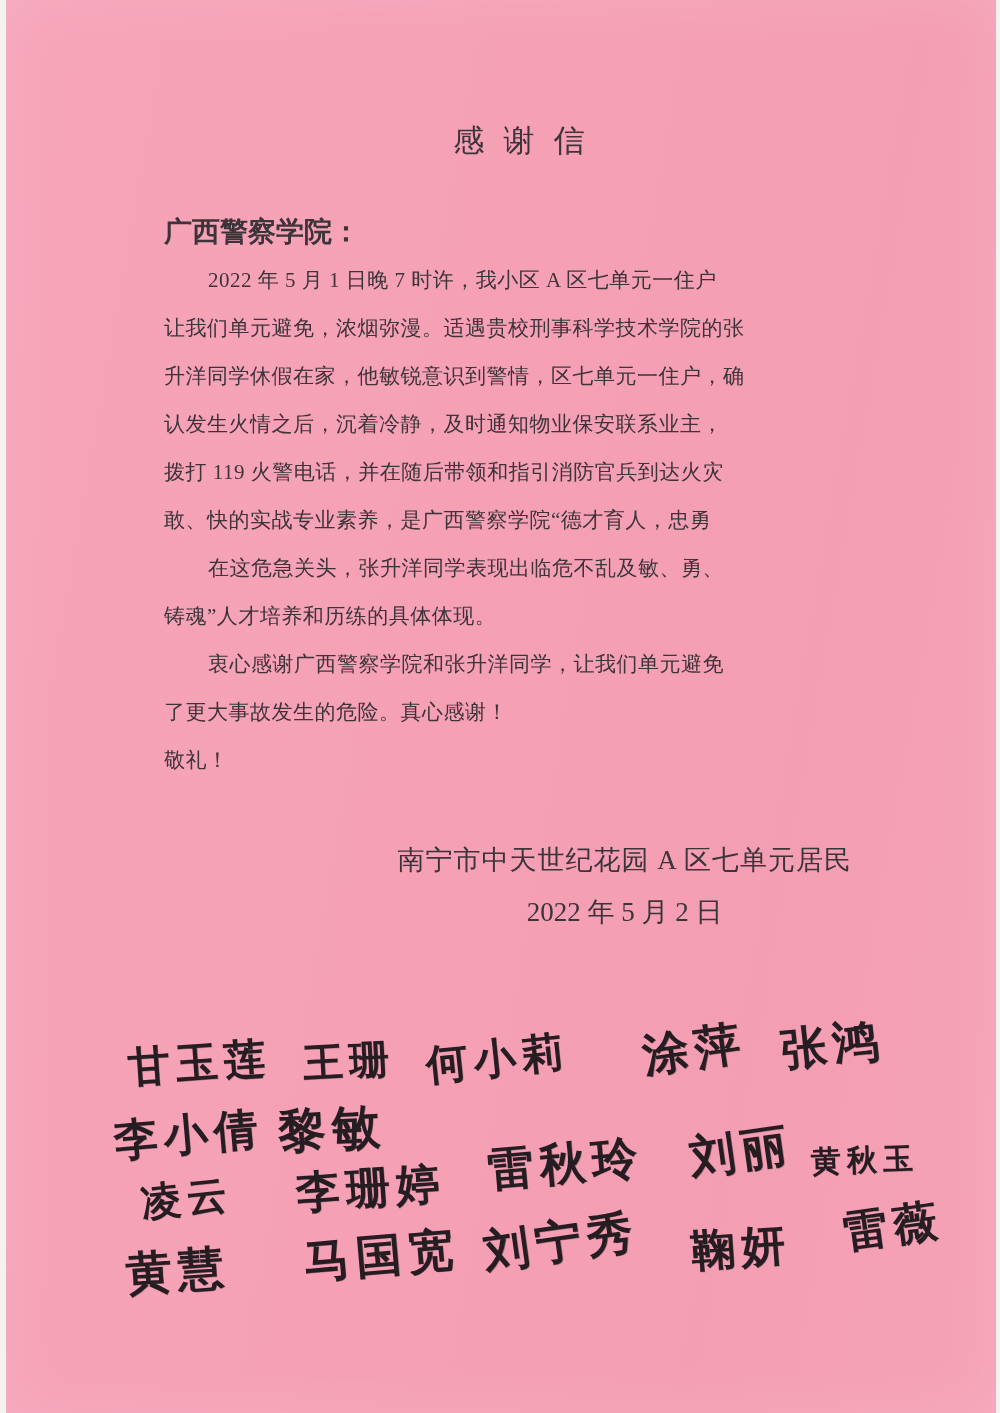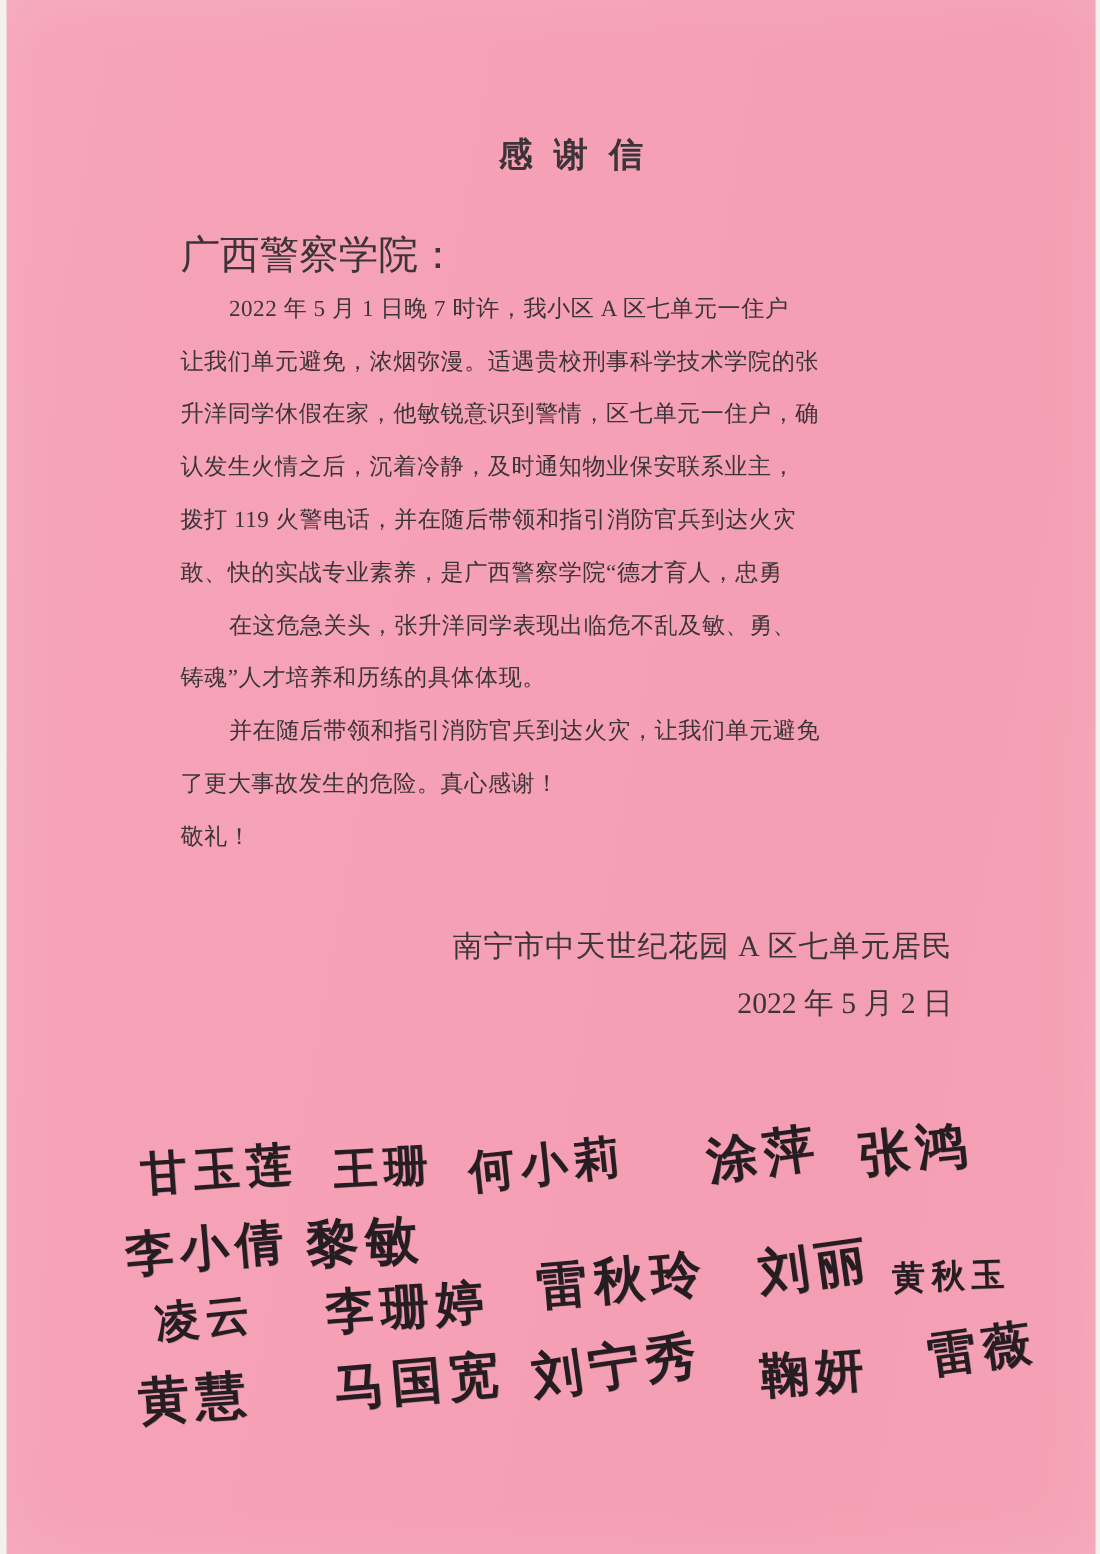--- a/index.html
+++ b/index.html
@@ -27,45 +27,46 @@
   .letter {
     position: absolute;
     left: 158px;
     top: 118px;
     width: 710px;
     color: #3c3439;
   }
   .title {
     text-align: center;
     font-size: 31px;
-    font-weight: bold;
+    font-weight: normal;
     letter-spacing: 0.62em;
     margin-right: -0.62em; 
     line-height: 46px;
     margin-bottom: 44px;
   }
   .salutation {
-    font-size: 36px;
+    font-size: 28px;
     line-height: 48px;
+    font-weight: bold;
   }
   .body-line {
     font-size: 21px;
     line-height: 48px;
     white-space: nowrap;
     letter-spacing: 0.5px;
   }
   .indent {
     text-indent: 2.1em;
   }
   .closing {
     margin-top: 52px;
     margin-left: auto;
-    margin-right: 8px;
+    margin-right: 22px;
     width: fit-content;
-    text-align: right;
+    text-align: center;
   }
   .closing-signer {
     font-size: 27px;
     line-height: 48px;
     letter-spacing: 1px;
   }
   .closing-date {
     font-size: 27px;
     line-height: 56px;
   }
@@ -92,21 +93,21 @@
       <div class="salutation">广西警察学院：</div>
 
       <div class="body-line indent">2022 年 5 月 1 日晚 7 时许，我小区 A 区七单元一住户</div>
       <div class="body-line">让我们单元避免，浓烟弥漫。适遇贵校刑事科学技术学院的张</div>
       <div class="body-line">升洋同学休假在家，他敏锐意识到警情，区七单元一住户，确</div>
       <div class="body-line">认发生火情之后，沉着冷静，及时通知物业保安联系业主，</div>
       <div class="body-line">拨打 119 火警电话，并在随后带领和指引消防官兵到达火灾</div>
       <div class="body-line">敢、快的实战专业素养，是广西警察学院“德才育人，忠勇</div>
       <div class="body-line indent">在这危急关头，张升洋同学表现出临危不乱及敏、勇、</div>
       <div class="body-line">铸魂”人才培养和历练的具体体现。</div>
-      <div class="body-line indent">并在随后带领和指引消防官兵到达火灾，让我们单元避免</div>
+      <div class="body-line indent">衷心感谢广西警察学院和张升洋同学，让我们单元避免</div>
       <div class="body-line">了更大事故发生的危险。真心感谢！</div>
       <div class="body-line">敬礼！</div>
 
       <div class="closing">
         <div class="closing-signer">南宁市中天世纪花园 A 区七单元居民</div>
         <div class="closing-date">2022 年 5 月 2 日</div>
       </div>
     </div>
 
     <span class="signature" style="left:122px; top:1040px; font-size:42px; transform:rotate(-4deg);">甘玉莲</span>

